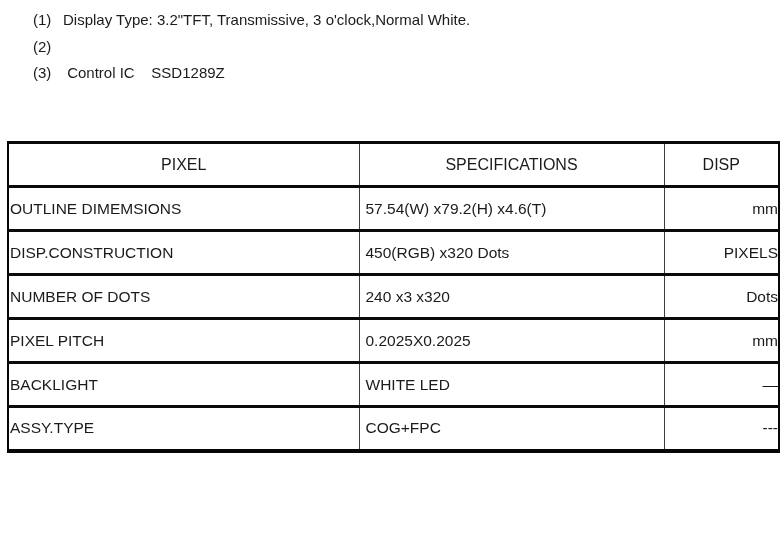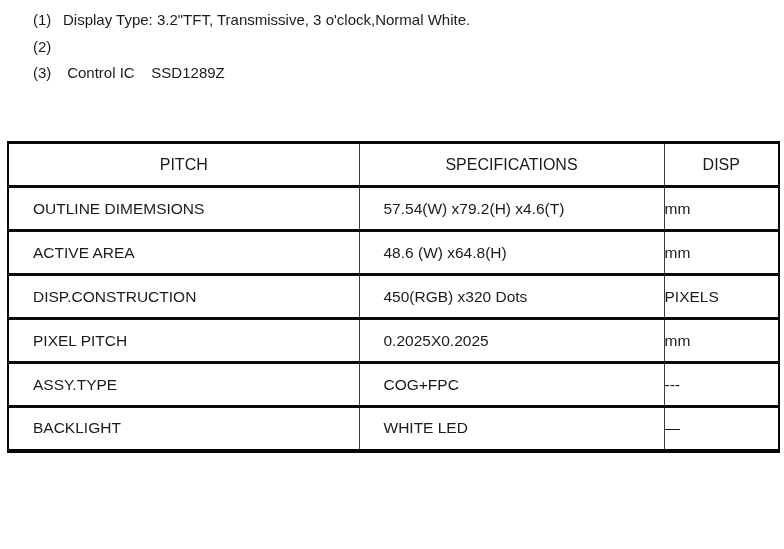--- a/index.html
+++ b/index.html
@@ -52,23 +52,23 @@
     border-bottom: 3px solid #0a0a0a;
     height: 44px;
     background: #ffffff;
     font-weight: normal;
     font-size: 15.5px;
     vertical-align: middle;
     overflow: hidden;
     white-space: nowrap;
   }
   .spec-table th { text-align: center; font-size: 16px; }
-  td.item-cell { text-align: left; padding-left: 24px; }
-  td.spec-cell { text-align: left; padding-left: 24px; }
-  td.unit-cell { text-align: left; }
+  td.item-cell { text-align: left; padding-left: 1px; }
+  td.spec-cell { text-align: left; padding-left: 6px; }
+  td.unit-cell { text-align: right; }
 </style>
 </head>
 <body>
 
 <div class="notes">
   <div class="note-line">
     <span class="note-number">(1)</span>
     <span class="note-text">Display Type: 3.2"TFT, Transmissive, 3 o'clock,Normal White.</span>
   </div>
   <div class="note-line">
@@ -81,50 +81,50 @@
 </div>
 
 <table class="spec-table">
   <colgroup>
     <col style="width:351px">
     <col style="width:305px">
     <col style="width:115px">
   </colgroup>
   <thead>
     <tr class="header-row">
-      <th>PITCH</th>
+      <th>PIXEL</th>
       <th>SPECIFICATIONS</th>
       <th>DISP</th>
     </tr>
   </thead>
   <tbody>
     <tr>
       <td class="item-cell">OUTLINE DIMEMSIONS</td>
       <td class="spec-cell">57.54(W) x79.2(H) x4.6(T)</td>
       <td class="unit-cell">mm</td>
     </tr>
     <tr>
-      <td class="item-cell">ACTIVE AREA</td>
-      <td class="spec-cell">48.6 (W) x64.8(H)</td>
-      <td class="unit-cell">mm</td>
-    </tr>
-    <tr>
       <td class="item-cell">DISP.CONSTRUCTION</td>
       <td class="spec-cell">450(RGB) x320 Dots</td>
       <td class="unit-cell">PIXELS</td>
+    </tr>
+    <tr>
+      <td class="item-cell">NUMBER OF DOTS</td>
+      <td class="spec-cell">240 x3 x320</td>
+      <td class="unit-cell">Dots</td>
     </tr>
     <tr>
       <td class="item-cell">PIXEL PITCH</td>
       <td class="spec-cell">0.2025X0.2025</td>
       <td class="unit-cell">mm</td>
     </tr>
     <tr>
+      <td class="item-cell">BACKLIGHT</td>
+      <td class="spec-cell">WHITE LED</td>
+      <td class="unit-cell">—</td>
+    </tr>
+    <tr>
       <td class="item-cell">ASSY.TYPE</td>
       <td class="spec-cell">COG+FPC</td>
       <td class="unit-cell">---</td>
-    </tr>
-    <tr>
-      <td class="item-cell">BACKLIGHT</td>
-      <td class="spec-cell">WHITE LED</td>
-      <td class="unit-cell">—</td>
     </tr>
   </tbody>
 </table>
 
 </body></html>

